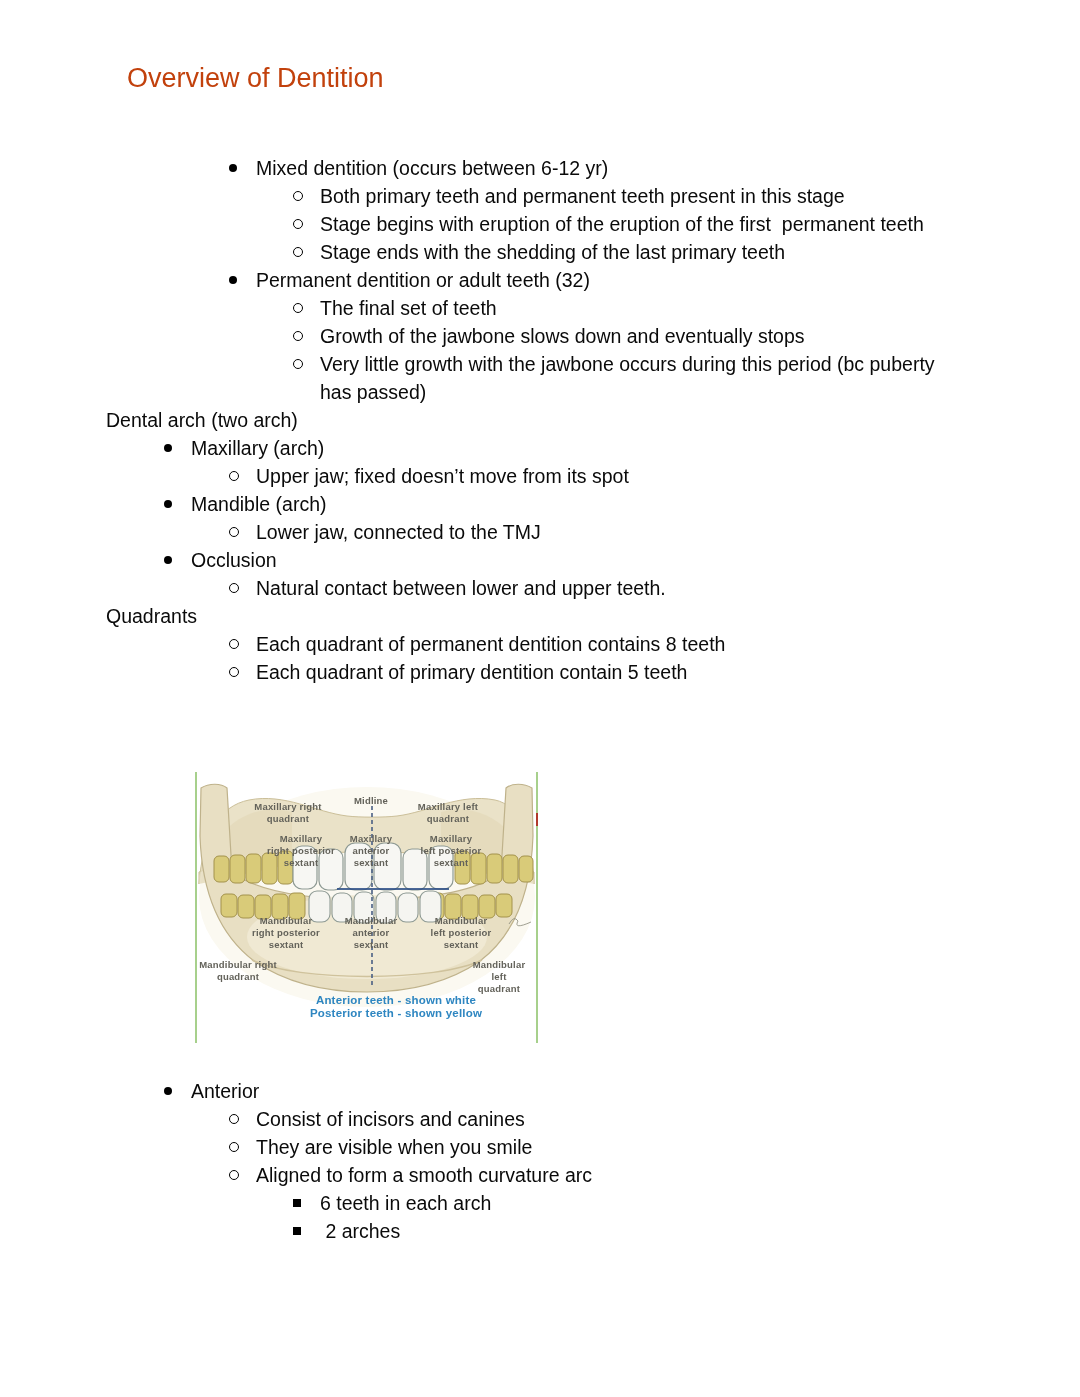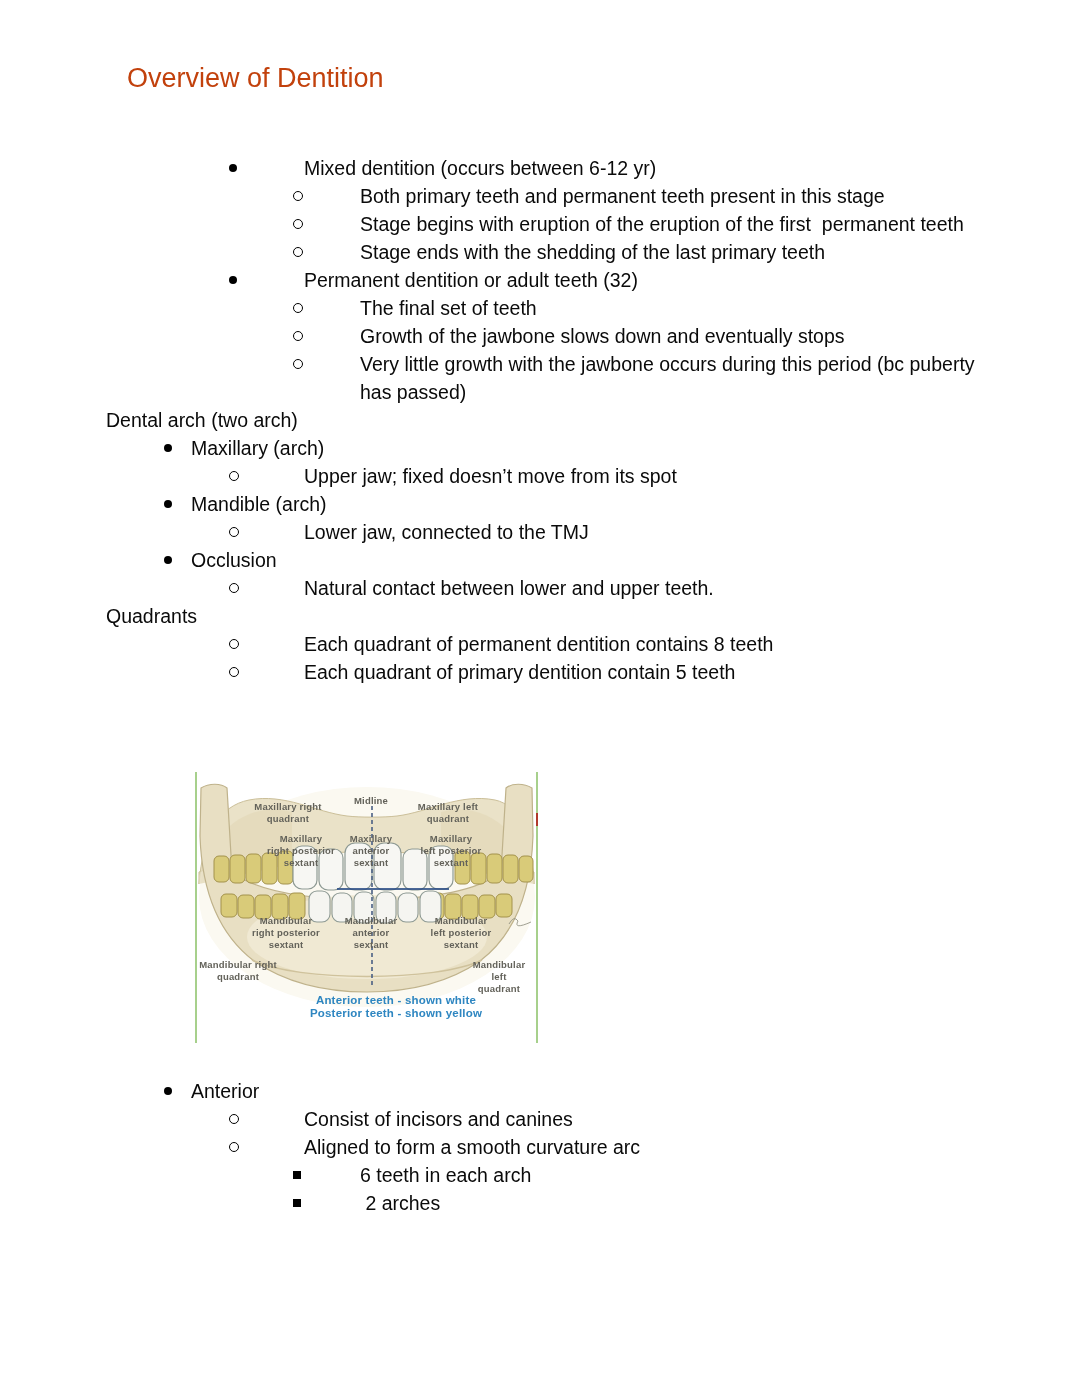--- a/index.html
+++ b/index.html
@@ -9,33 +9,33 @@
   }
   .page-title{
     position:absolute;top:62px;left:127px;font-size:27px;line-height:32px;color:#c2410c;
   }
   .outline{position:absolute;left:0;width:1080px;}
   #outline1{top:154px;}
   #outline2{top:1077px;}
   .li{display:flex;align-items:flex-start;font-size:19.5px;line-height:28px;}
   .lv0{margin-left:106px;}
   .lv1{margin-left:163px;}
-  .lv2{margin-left:228px;gap:48px;}
+  .lv2{margin-left:228px;}
   .lv3{margin-left:292px;}
   .lv4{margin-left:357px;}
   .b{flex:0 0 28px;height:28px;display:flex;align-items:center;padding-left:1px;box-sizing:border-box;}
   .b i{display:block;}
   .b.disc i{width:8px;height:8px;background:#000;border-radius:50%;}
   .b.circle i{width:10px;height:10px;border:1.6px solid #000;border-radius:50%;box-sizing:border-box;background:transparent;}
   .b.square i{width:8px;height:8px;background:#000;}
   .t{white-space:pre-wrap;}
   .lv0 .t{max-width:826px;}
   .lv1 .t{max-width:762px;}
   .lv2 .t{max-width:698px;}
-  .lv3 .t{max-width:634px;margin-left:40px;}
+  .lv3 .t{max-width:634px;}
   .lv4 .t{max-width:570px;}
 
   
   #figure{position:absolute;top:772px;left:195px;width:343px;height:271px;}
   .gline{position:absolute;top:0;bottom:0;width:2px;background:#a7d08c;}
   .gline.left{left:0;}
   .gline.right{left:341px;}
   .redmark{position:absolute;left:341px;top:41px;width:2px;height:13px;background:#b0392b;}
   #figure svg{position:absolute;left:2px;top:0;}
   .flabel{
@@ -270,20 +270,26 @@
   <div class="li lv2">
       <span class="b circle">
         <i></i>
       </span>
       <span class="t">Consist of incisors and canines</span>
     </div>
   <div class="li lv2">
       <span class="b circle">
         <i></i>
       </span>
+      <span class="t">They are visible when you smile</span>
+    </div>
+  <div class="li lv2">
+      <span class="b circle">
+        <i></i>
+      </span>
       <span class="t">Aligned to form a smooth curvature arc</span>
     </div>
   <div class="li lv3">
       <span class="b square">
         <i></i>
       </span>
       <span class="t">6 teeth in each arch</span>
     </div>
   <div class="li lv3">
       <span class="b square">

